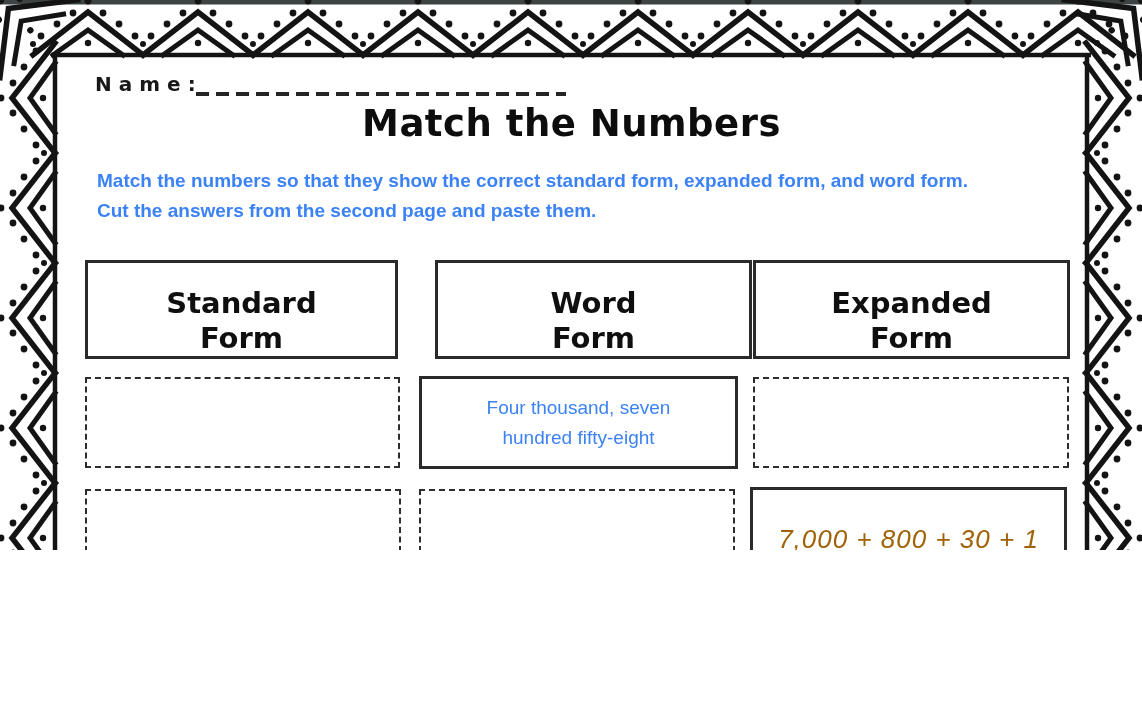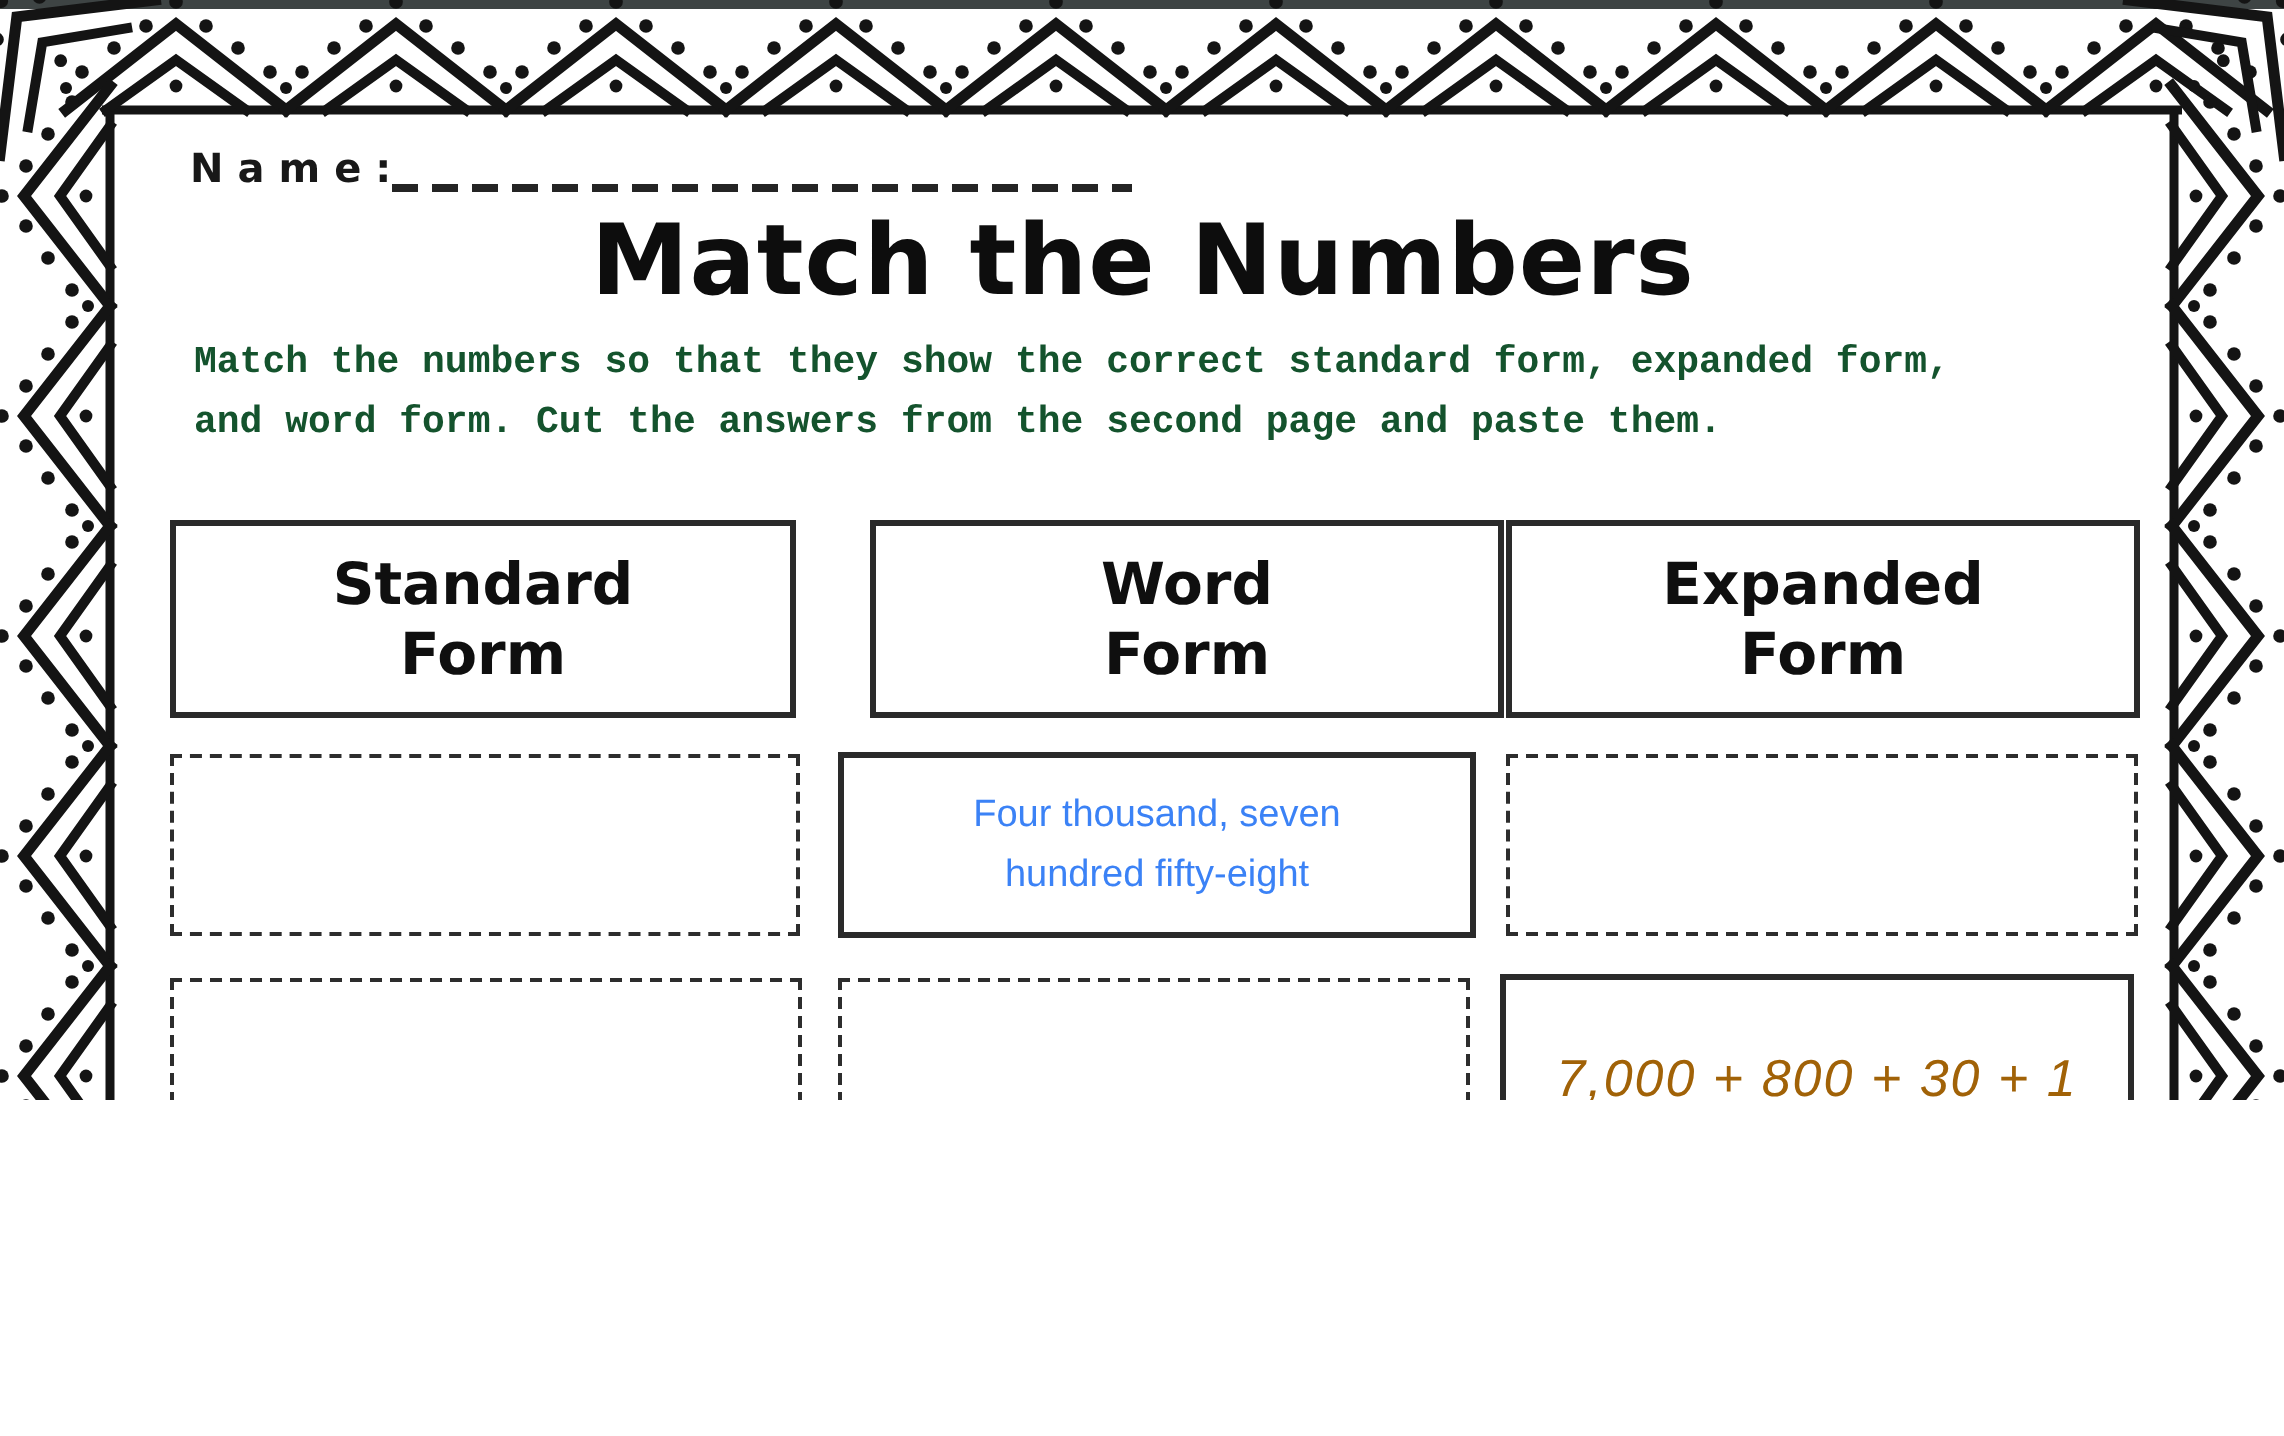--- a/index.html
+++ b/index.html
@@ -22,33 +22,33 @@
   }
   .name-line{
     left:196px;top:92px;width:370px;height:4px;
     background:repeating-linear-gradient(90deg,#242424 0 13px,transparent 13px 20px);
   }
 
   .title{
     left:53px;top:102px;width:1037px;
     text-align:center;
     font-family:"DejaVu Sans",sans-serif;
-    font-weight:bold;font-size:49px;letter-spacing:0.5px;color:#0d0d0d;
+    font-weight:bold;font-size:37px;letter-spacing:0.5px;color:#0d0d0d;
   }
 
   .instructions{
     left:97px;top:166px;width:905px;
-    font-family:Liberation Mono, monospace;
-    font-weight:bold;font-size:19px;line-height:1.6;color:#14532d;
+    font-family:Liberation Sans, sans-serif;
+    font-weight:bold;font-size:19px;line-height:1.6;color:#3b82f6;
   }
 
   .hdr-box{
     top:260px;height:99px;
     border:3px solid #2a2a2a;background:#fff;
-    display:flex;align-items:center;justify-content:center;text-align:center;
+    display:flex;align-items:flex-end;justify-content:center;text-align:center;
   }
   .hdr-label{
     font-family:"DejaVu Sans",sans-serif;
     font-weight:bold;font-size:29px;line-height:1.2;color:#0f0f0f;
     white-space:pre-line;
   }
   #hdr-standard{left:85px;width:313px;}
   #hdr-word{left:435px;width:317px;}
   #hdr-expanded{left:753px;width:317px;}
 

